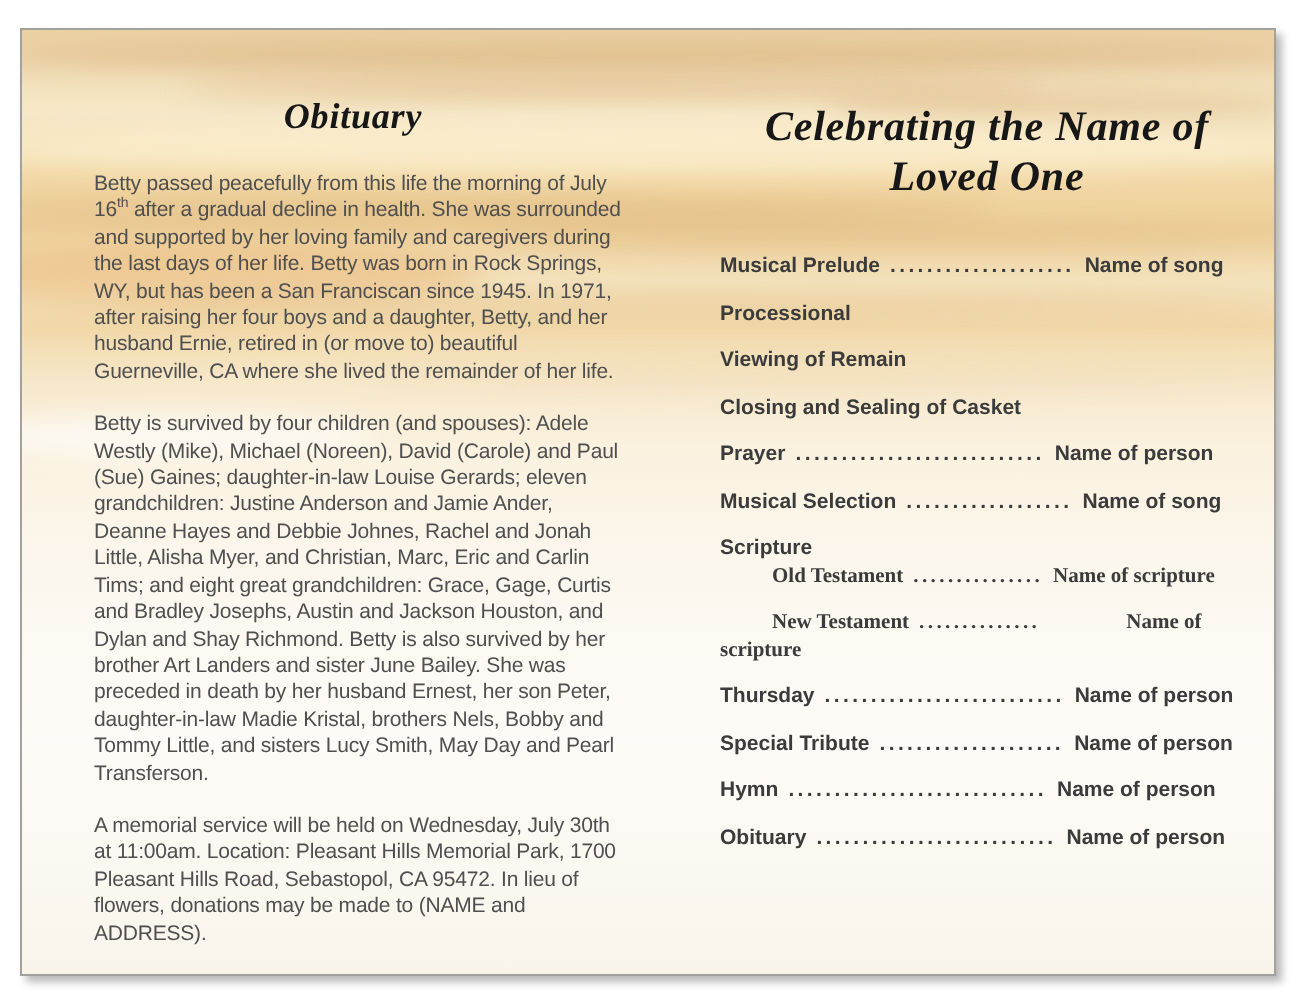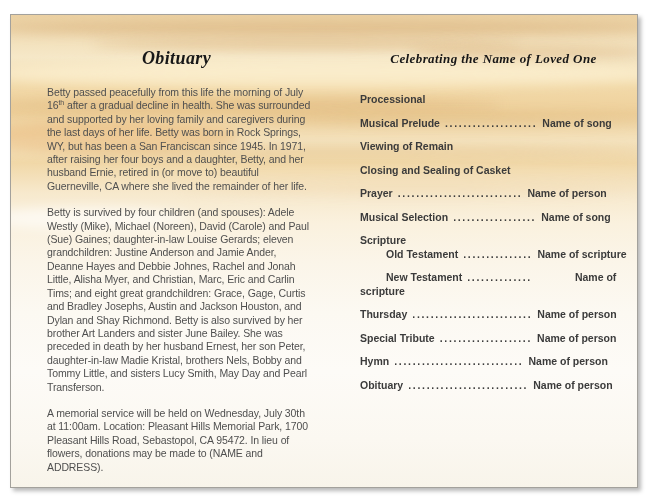--- a/index.html
+++ b/index.html
@@ -45,37 +45,37 @@
   .page-right { padding: 36px 10px 0 36px; }
 
   h1.pg-title {
     margin: 0;
     font-family: "Liberation Serif", serif;
     font-style: italic; font-weight: bold;
     color: #171717; text-align: center;
     letter-spacing: 0.4px;
   }
   .page-left h1.pg-title  { font-size: 18px; margin-bottom: 17px; }
-  .page-right h1.pg-title { font-size: 13px; margin-bottom: 26px; }
+  .page-right h1.pg-title { font-size: 21px; margin-bottom: 26px; }
 
   .body-text {
     width: 268px;
     font-size: 10.5px; line-height: 13.4px;
     color: #4f4f4f; letter-spacing: -0.1px;
   }
   .body-text p { margin: 0 0 13px 0; }
   .body-text sup { font-size: 7px; line-height: 0; }
 
   .service-list {
     font-size: 10.5px; line-height: 13.5px;
     font-weight: bold; color: #3b3b3b;
   }
   .service-row { margin-bottom: 10px; }
   .service-row.no-gap { margin-bottom: 0; }
-  .service-row.indent { text-indent: 26px; }
+  .service-row.indent { text-indent: 26px; font-family: Liberation Serif, serif; }
   .leader { letter-spacing: 1.7px; margin: 0 5px; font-weight: bold; }
   .svc-value.gap { margin-left: 38px; text-align: right; }
 </style>
 </head>
 <body>
 
 <div class="screen">
   <div class="card">
 
     <div class="cloud c1"></div>
@@ -96,22 +96,22 @@
         <div class="body-text">
           <p><span>Betty passed peacefully from this life the morning of July 16</span><sup>th</sup><span> after a gradual decline in health.  She was surrounded and supported by her loving family and caregivers during the last days of her life.  Betty was born in Rock Springs, WY, but has been a San Franciscan since 1945.  In 1971, after raising her four boys and a daughter, Betty, and her husband Ernie, retired in (or move to) beautiful Guerneville, CA where she lived the remainder of her life.</span></p>
           <p>Betty is survived by four children (and spouses): Adele Westly (Mike), Michael (Noreen), David (Carole) and Paul (Sue) Gaines;  daughter-in-law Louise Gerards;  eleven grandchildren: Justine Anderson and Jamie Ander, Deanne Hayes and Debbie Johnes, Rachel and Jonah Little, Alisha Myer, and Christian, Marc, Eric and Carlin Tims;  and eight great grandchildren: Grace, Gage, Curtis and Bradley Josephs, Austin and Jackson Houston, and Dylan and Shay Richmond.  Betty is also survived by her brother Art Landers and sister June Bailey.  She was preceded in death by her husband Ernest, her son Peter, daughter-in-law Madie Kristal, brothers Nels, Bobby and Tommy Little, and sisters Lucy Smith, May Day and Pearl Transferson.</p>
           <p>A memorial service will be held on Wednesday, July 30th at 11:00am.  Location:  Pleasant Hills Memorial Park, 1700 Pleasant Hills Road, Sebastopol, CA 95472.  In lieu of flowers, donations may be made to (NAME and ADDRESS).</p>
         </div>
       </section>
 
       <section class="page page-right">
         <h1 class="pg-title">Celebrating the Name of Loved One</h1>
         <div class="service-list">
+            <div class="service-row"><span class="svc-label">Musical Prelude</span><span class="leader">....................</span><span class="svc-value">Name of song</span></div>
             <div class="service-row"><span class="svc-label">Processional</span></div>
-            <div class="service-row"><span class="svc-label">Musical Prelude</span><span class="leader">....................</span><span class="svc-value">Name of song</span></div>
             <div class="service-row"><span class="svc-label">Viewing of Remain</span></div>
             <div class="service-row"><span class="svc-label">Closing and Sealing of Casket</span></div>
             <div class="service-row"><span class="svc-label">Prayer</span><span class="leader">...........................</span><span class="svc-value">Name of person</span></div>
             <div class="service-row"><span class="svc-label">Musical Selection</span><span class="leader">..................</span><span class="svc-value">Name of song</span></div>
             <div class="service-row no-gap"><span class="svc-label">Scripture</span></div>
             <div class="service-row indent"><span class="svc-label">Old Testament</span><span class="leader">...............</span><span class="svc-value">Name of scripture</span></div>
             <div class="service-row indent"><span class="svc-label">New Testament</span><span class="leader">..............</span><span class="svc-value gap">Name of</span><br><span class="svc-value">scripture</span></div>
             <div class="service-row"><span class="svc-label">Thursday</span><span class="leader">..........................</span><span class="svc-value">Name of person</span></div>
             <div class="service-row"><span class="svc-label">Special Tribute</span><span class="leader">....................</span><span class="svc-value">Name of person</span></div>
             <div class="service-row"><span class="svc-label">Hymn</span><span class="leader">............................</span><span class="svc-value">Name of person</span></div>

